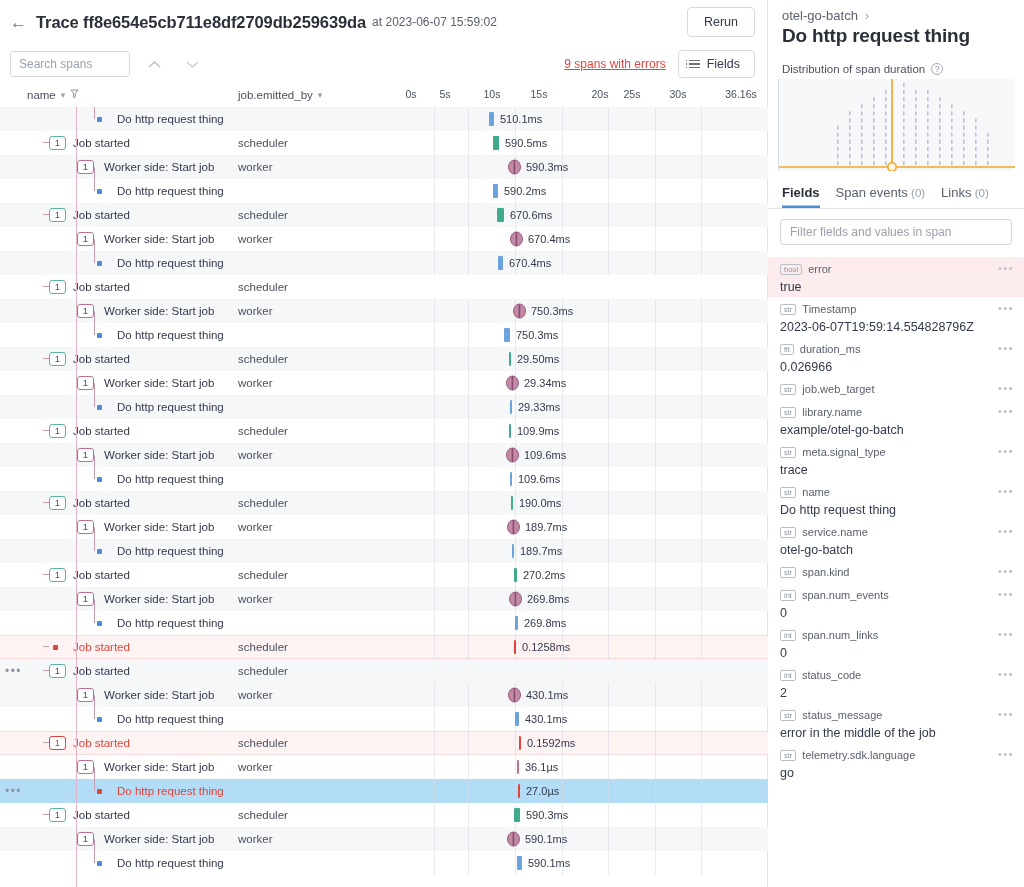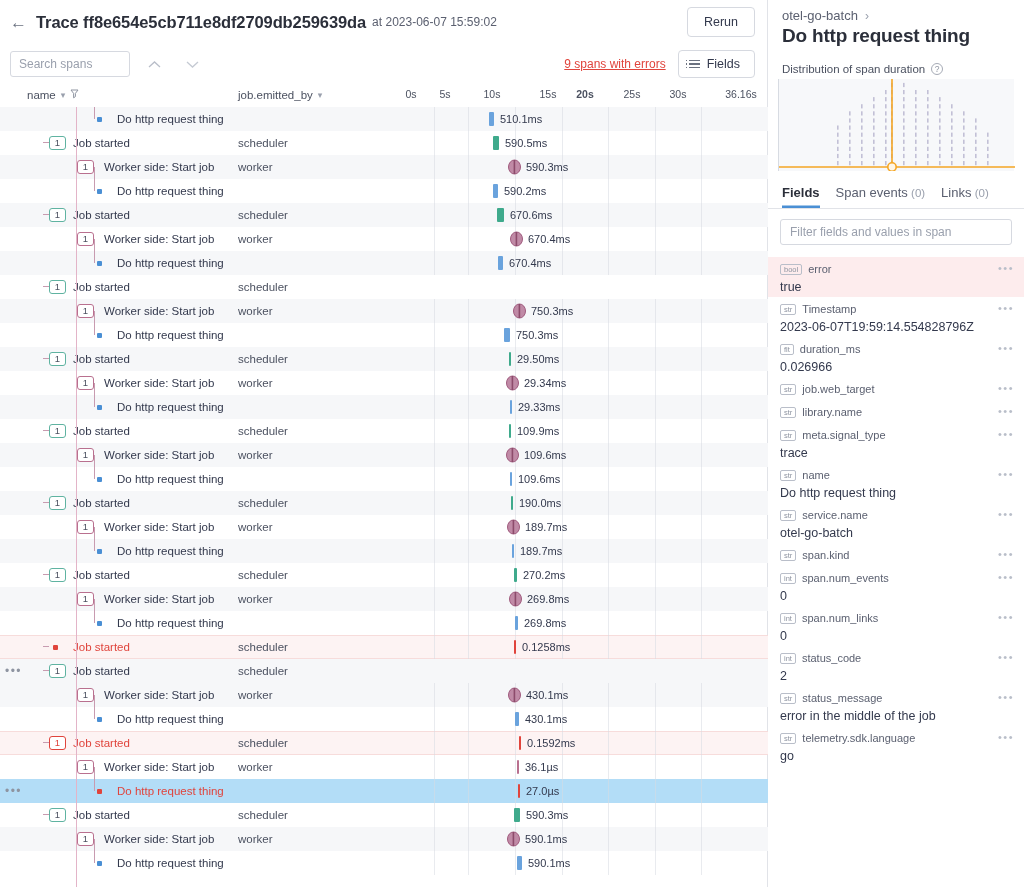--- a/index.html
+++ b/index.html
@@ -199,22 +199,22 @@
         </span>
       </div>
       <div class="ch-emitted">
         <span>job.emitted_by</span>
         <span class="caret">▾</span>
       </div>
       <div class="ch-ticks" id="ticks">
           <span style="left: 11px;">0s</span>
           <span style="left: 45px;">5s</span>
           <span style="left: 92px;">10s</span>
-          <span style="left: 148px;">15s</span>
-          <span style="left: 185px; font-weight: bold;">20s</span>
+          <span style="left: 139px;">15s</span>
+          <span style="left: 200px;">20s</span>
           <span style="left: 232px;">25s</span>
           <span style="left: 278px;">30s</span>
           <span style="left: 341px;">36.16s</span>
         </div>
     </div>
 
     <div id="guide"></div>
     <div id="rows">
         <div class="row alt">
           <div class="dots"></div>
@@ -1173,20 +1173,21 @@
             <span class="fname">job.web_target</span>
           </div>
           <span class="fmenu">•••</span>
         </div>
         <div class="field">
           <div class="frow">
             <span class="ftype">str</span>
             <span class="fname">library.name</span>
           </div>
           <span class="fmenu">•••</span>
+          <div class="fval">example/otel-go-batch</div>
         </div>
         <div class="field">
           <div class="frow">
             <span class="ftype">str</span>
             <span class="fname">meta.signal_type</span>
           </div>
           <span class="fmenu">•••</span>
           <div class="fval">trace</div>
         </div>
         <div class="field">

